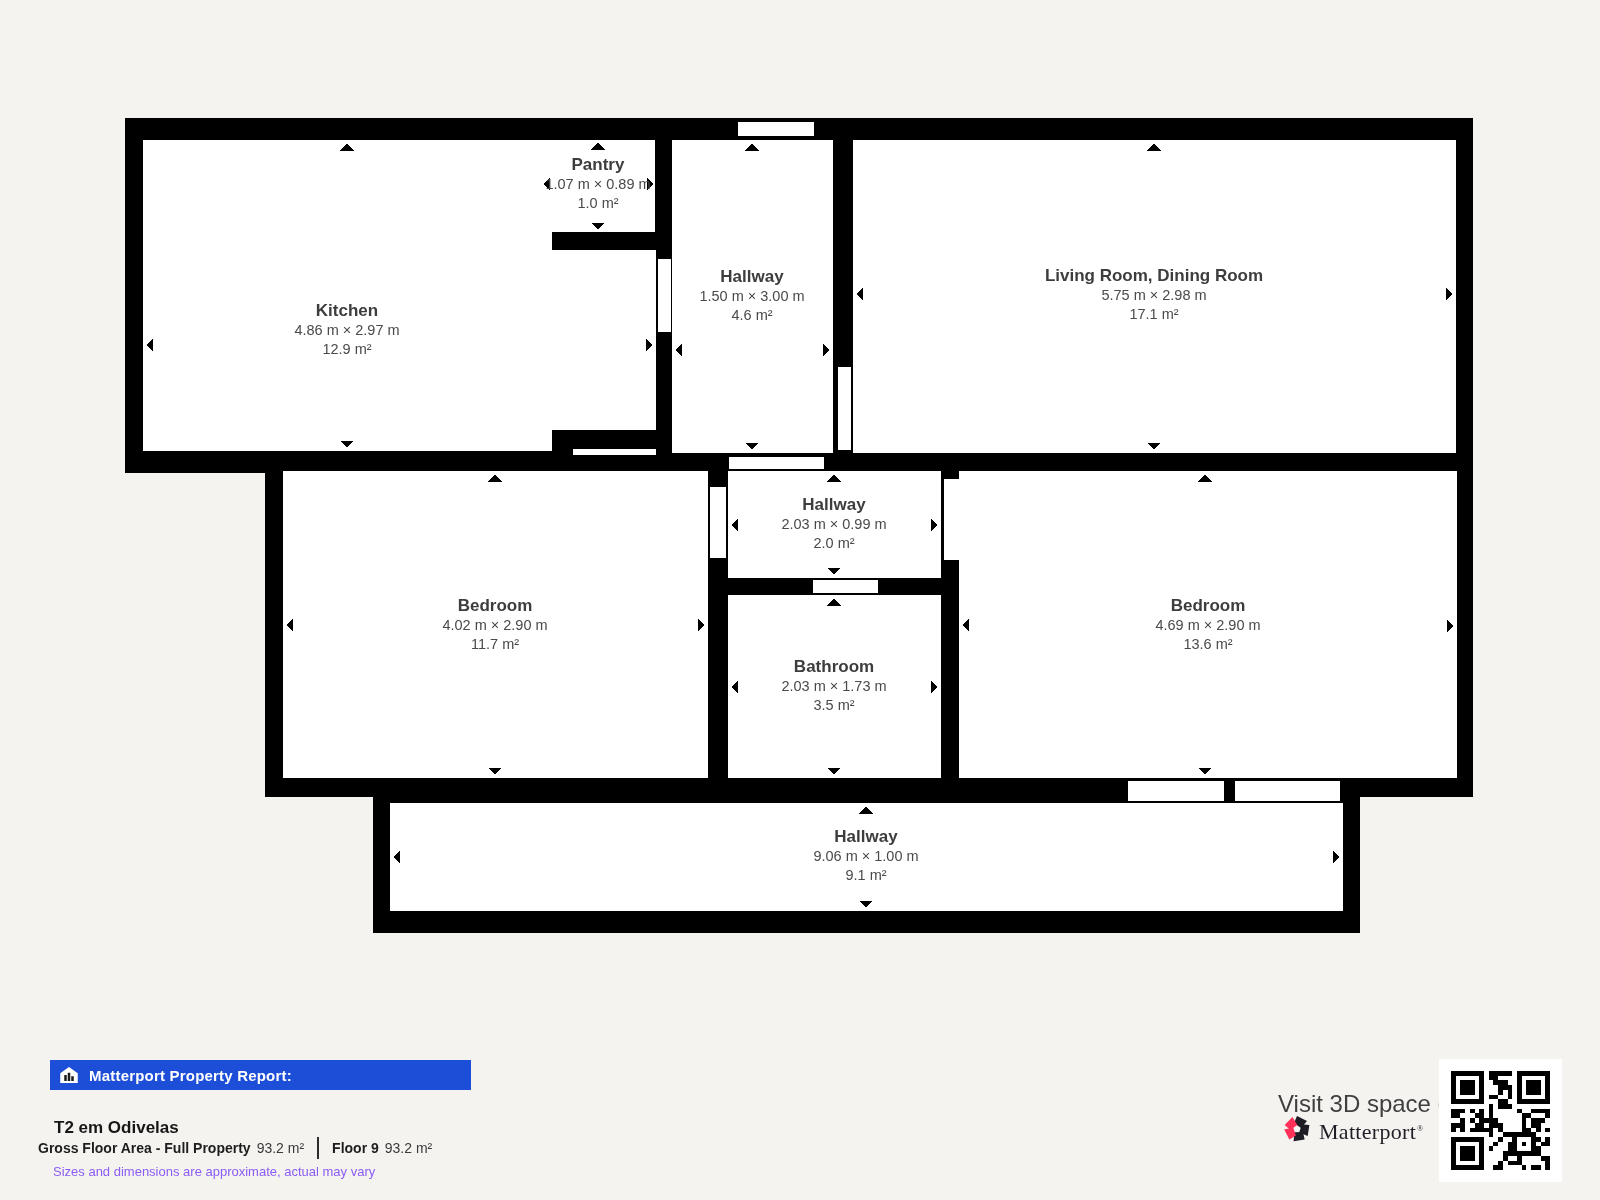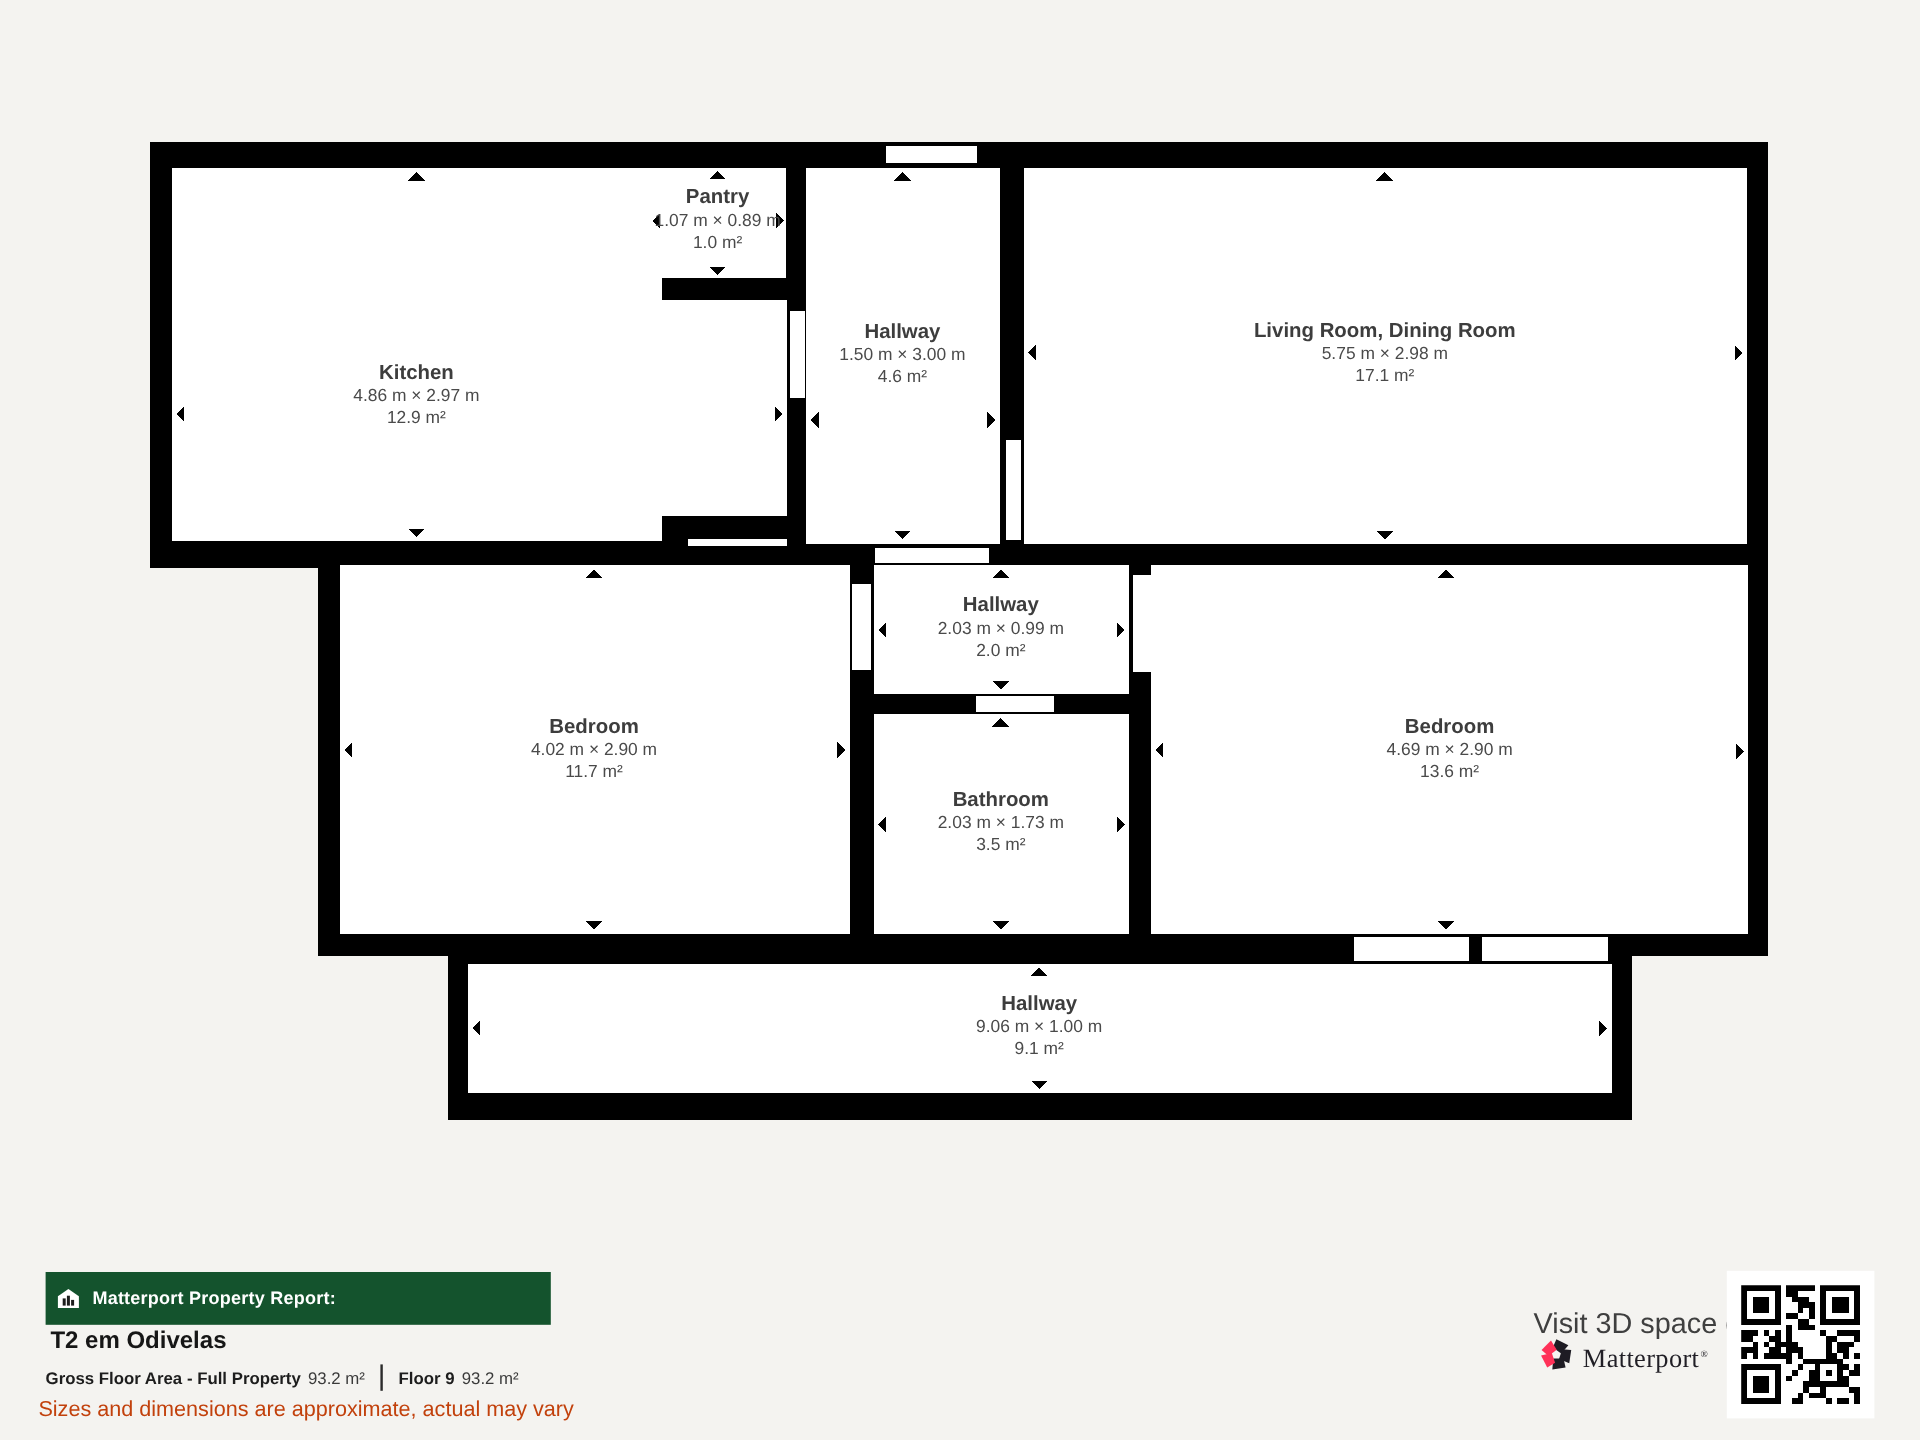--- a/index.html
+++ b/index.html
@@ -4,30 +4,30 @@
 <style>
   html,body{margin:0;padding:0;background:#f4f3f0;}
   body{width:1600px;height:1200px;overflow:hidden;position:relative;
        font-family:"Liberation Sans","DejaVu Sans",sans-serif;}
   .stage{position:absolute;inset:0;width:1600px;height:1200px;background:#f4f3f0;}
   svg text{user-select:none;}
   .room-title{font-family:"Liberation Sans","DejaVu Sans",sans-serif;font-weight:700;font-size:17px;fill:#3d3d3d;}
   .room-sub{font-family:"Liberation Sans","DejaVu Sans",sans-serif;font-size:14.5px;fill:#4a4a4a;}
 
   
-  .report-bar{position:absolute;left:38px;top:1060px;width:421px;height:44px;background:#14532d;
+  .report-bar{position:absolute;left:50px;top:1060px;width:421px;height:30px;background:#1d4ed8;
               display:flex;align-items:center;}
   .report-bar .ricon{margin:0 10px 0 9px;display:block;}
   .report-bar .rlabel{color:#ffffff;font-size:15px;font-weight:700;letter-spacing:.2px;}
-  .property-title{position:absolute;left:38px;top:1102px;margin:4px;font-size:20px;font-weight:700;color:#161616;}
+  .property-title{position:absolute;left:38px;top:1102px;margin:16px;font-size:17px;font-weight:700;color:#161616;}
   .stats{position:absolute;left:38px;top:1136px;height:24px;display:flex;align-items:center;font-size:14px;color:#1d1d1d;}
   .stats .b{font-weight:700;color:#1d1d1d;}
   .stats .v{font-weight:400;color:#3a3a3a;margin-left:6px;}
   .stats .divider{display:inline-block;width:2px;height:22px;background:#2b2b2b;margin:0 13px;}
-  .disclaimer{position:absolute;left:32px;top:1164px;font-size:18px;color:#c2410c;}
+  .disclaimer{position:absolute;left:53px;top:1164px;font-size:13px;color:#8b5cf6;}
   .visit{position:absolute;left:1278px;top:1090px;font-size:24px;color:#3f3f3f;}
   .brand-row{position:absolute;left:1281px;top:1113px;display:flex;align-items:flex-end;}
   .wordmark{font-family:"Liberation Serif","DejaVu Serif",serif;font-size:22px;color:#211f26;margin-left:6px;letter-spacing:.3px;}
   .tm{font-size:8px;color:#211f26;vertical-align:super;margin-left:1px;}
   .qr-box{position:absolute;left:1439px;top:1059px;width:123px;height:123px;background:#ffffff;}
   .qr-box svg{position:absolute;left:12px;top:12px;}
 </style>
 </head>
 <body>
 

